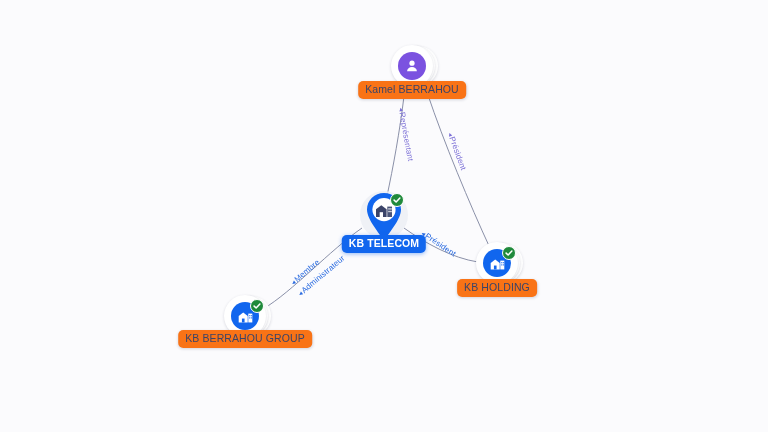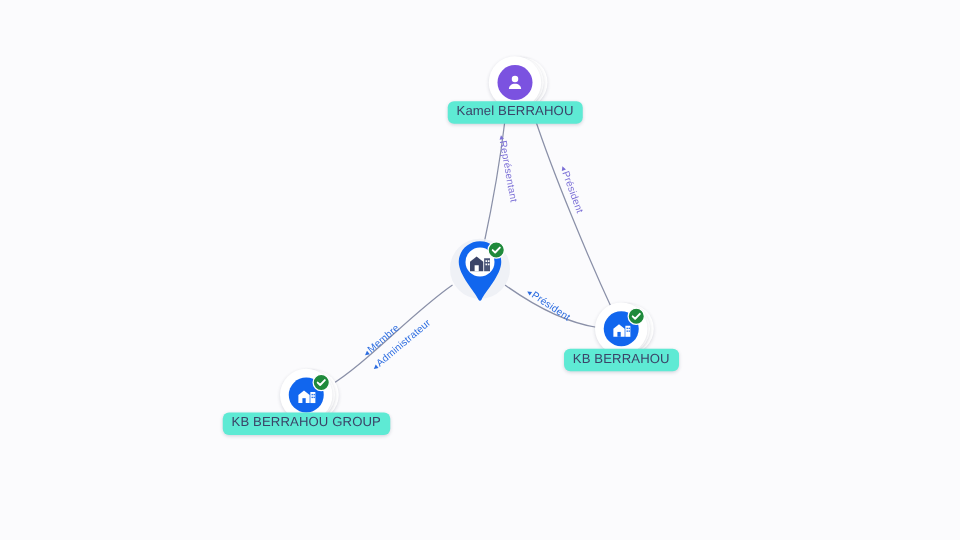--- a/index.html
+++ b/index.html
@@ -98,21 +98,21 @@
     justify-content: center;
     box-sizing: border-box;
   }
   .badge svg { display: block; }
 
   
   .nlabel {
     position: absolute;
     transform: translateX(-50%);
     white-space: nowrap;
-    background: #5eead4;
+    background: #f97316;
     color: #3b4468;
     font-size: 10.5px;
     letter-spacing: .1px;
     padding: 3px 7px 4px 7px;
     border-radius: 5px;
     box-shadow: 0 1px 3px rgba(30,35,70,0.18);
     line-height: 1;
   }
   .nlabel.selected {
     background: #1166ee;
@@ -202,20 +202,21 @@
           <rect x="5.7" y="12.2" width="3.3" height="4.8" fill="#ffffff"></rect>
         </svg>
       </div>
       <div class="badge" style="left:27px; top:2px;">
         <svg width="8" height="8" viewBox="0 0 10 10" aria-hidden="true">
           <path d="M1.4 5.1 L3.9 7.5 L8.6 2.6" fill="none" stroke="#ffffff" stroke-width="1.9" stroke-linecap="round" stroke-linejoin="round"></path>
         </svg>
       </div>
     </div>
   </div>
+  <div class="nlabel selected" style="left:384px; top:235px;">KB TELECOM</div>
 
   <div class="node circle-node" style="left:497px; top:263px;">
     <div class="stack s3"></div>
     <div class="stack s2"></div>
     <div class="stack s1"></div>
     <div class="disc company-disc">
       <svg width="17" height="17" viewBox="0 0 20 20" aria-hidden="true">
         <path d="M2 17V9.3L7.3 5.2 12.6 9.3V17z" fill="#ffffff"></path>
         <rect x="13.3" y="6.6" width="4.7" height="10.4" fill="#ffffff"></rect>
         <rect x="14.4" y="8.4" width="1.2" height="1.3" fill="#1166ee"></rect>
@@ -224,21 +225,21 @@
         <rect x="16.3" y="11" width="1.2" height="1.3" fill="#1166ee"></rect>
         <rect x="5.8" y="12.4" width="3.1" height="4.6" fill="#1166ee"></rect>
       </svg>
     </div>
     <div class="badge" style="left:5px; top:-17px;">
       <svg width="8" height="8" viewBox="0 0 10 10" aria-hidden="true">
         <path d="M1.4 5.1 L3.9 7.5 L8.6 2.6" fill="none" stroke="#ffffff" stroke-width="1.9" stroke-linecap="round" stroke-linejoin="round"></path>
       </svg>
     </div>
   </div>
-  <div class="nlabel" style="left:497px; top:279px;">KB BERRAHOU</div>
+  <div class="nlabel" style="left:497px; top:279px;">KB HOLDING</div>
 
   <div class="node circle-node" style="left:245px; top:316px;">
     <div class="stack s3"></div>
     <div class="stack s2"></div>
     <div class="stack s1"></div>
     <div class="disc company-disc">
       <svg width="17" height="17" viewBox="0 0 20 20" aria-hidden="true">
         <path d="M2 17V9.3L7.3 5.2 12.6 9.3V17z" fill="#ffffff"></path>
         <rect x="13.3" y="6.6" width="4.7" height="10.4" fill="#ffffff"></rect>
         <rect x="14.4" y="8.4" width="1.2" height="1.3" fill="#1166ee"></rect>

